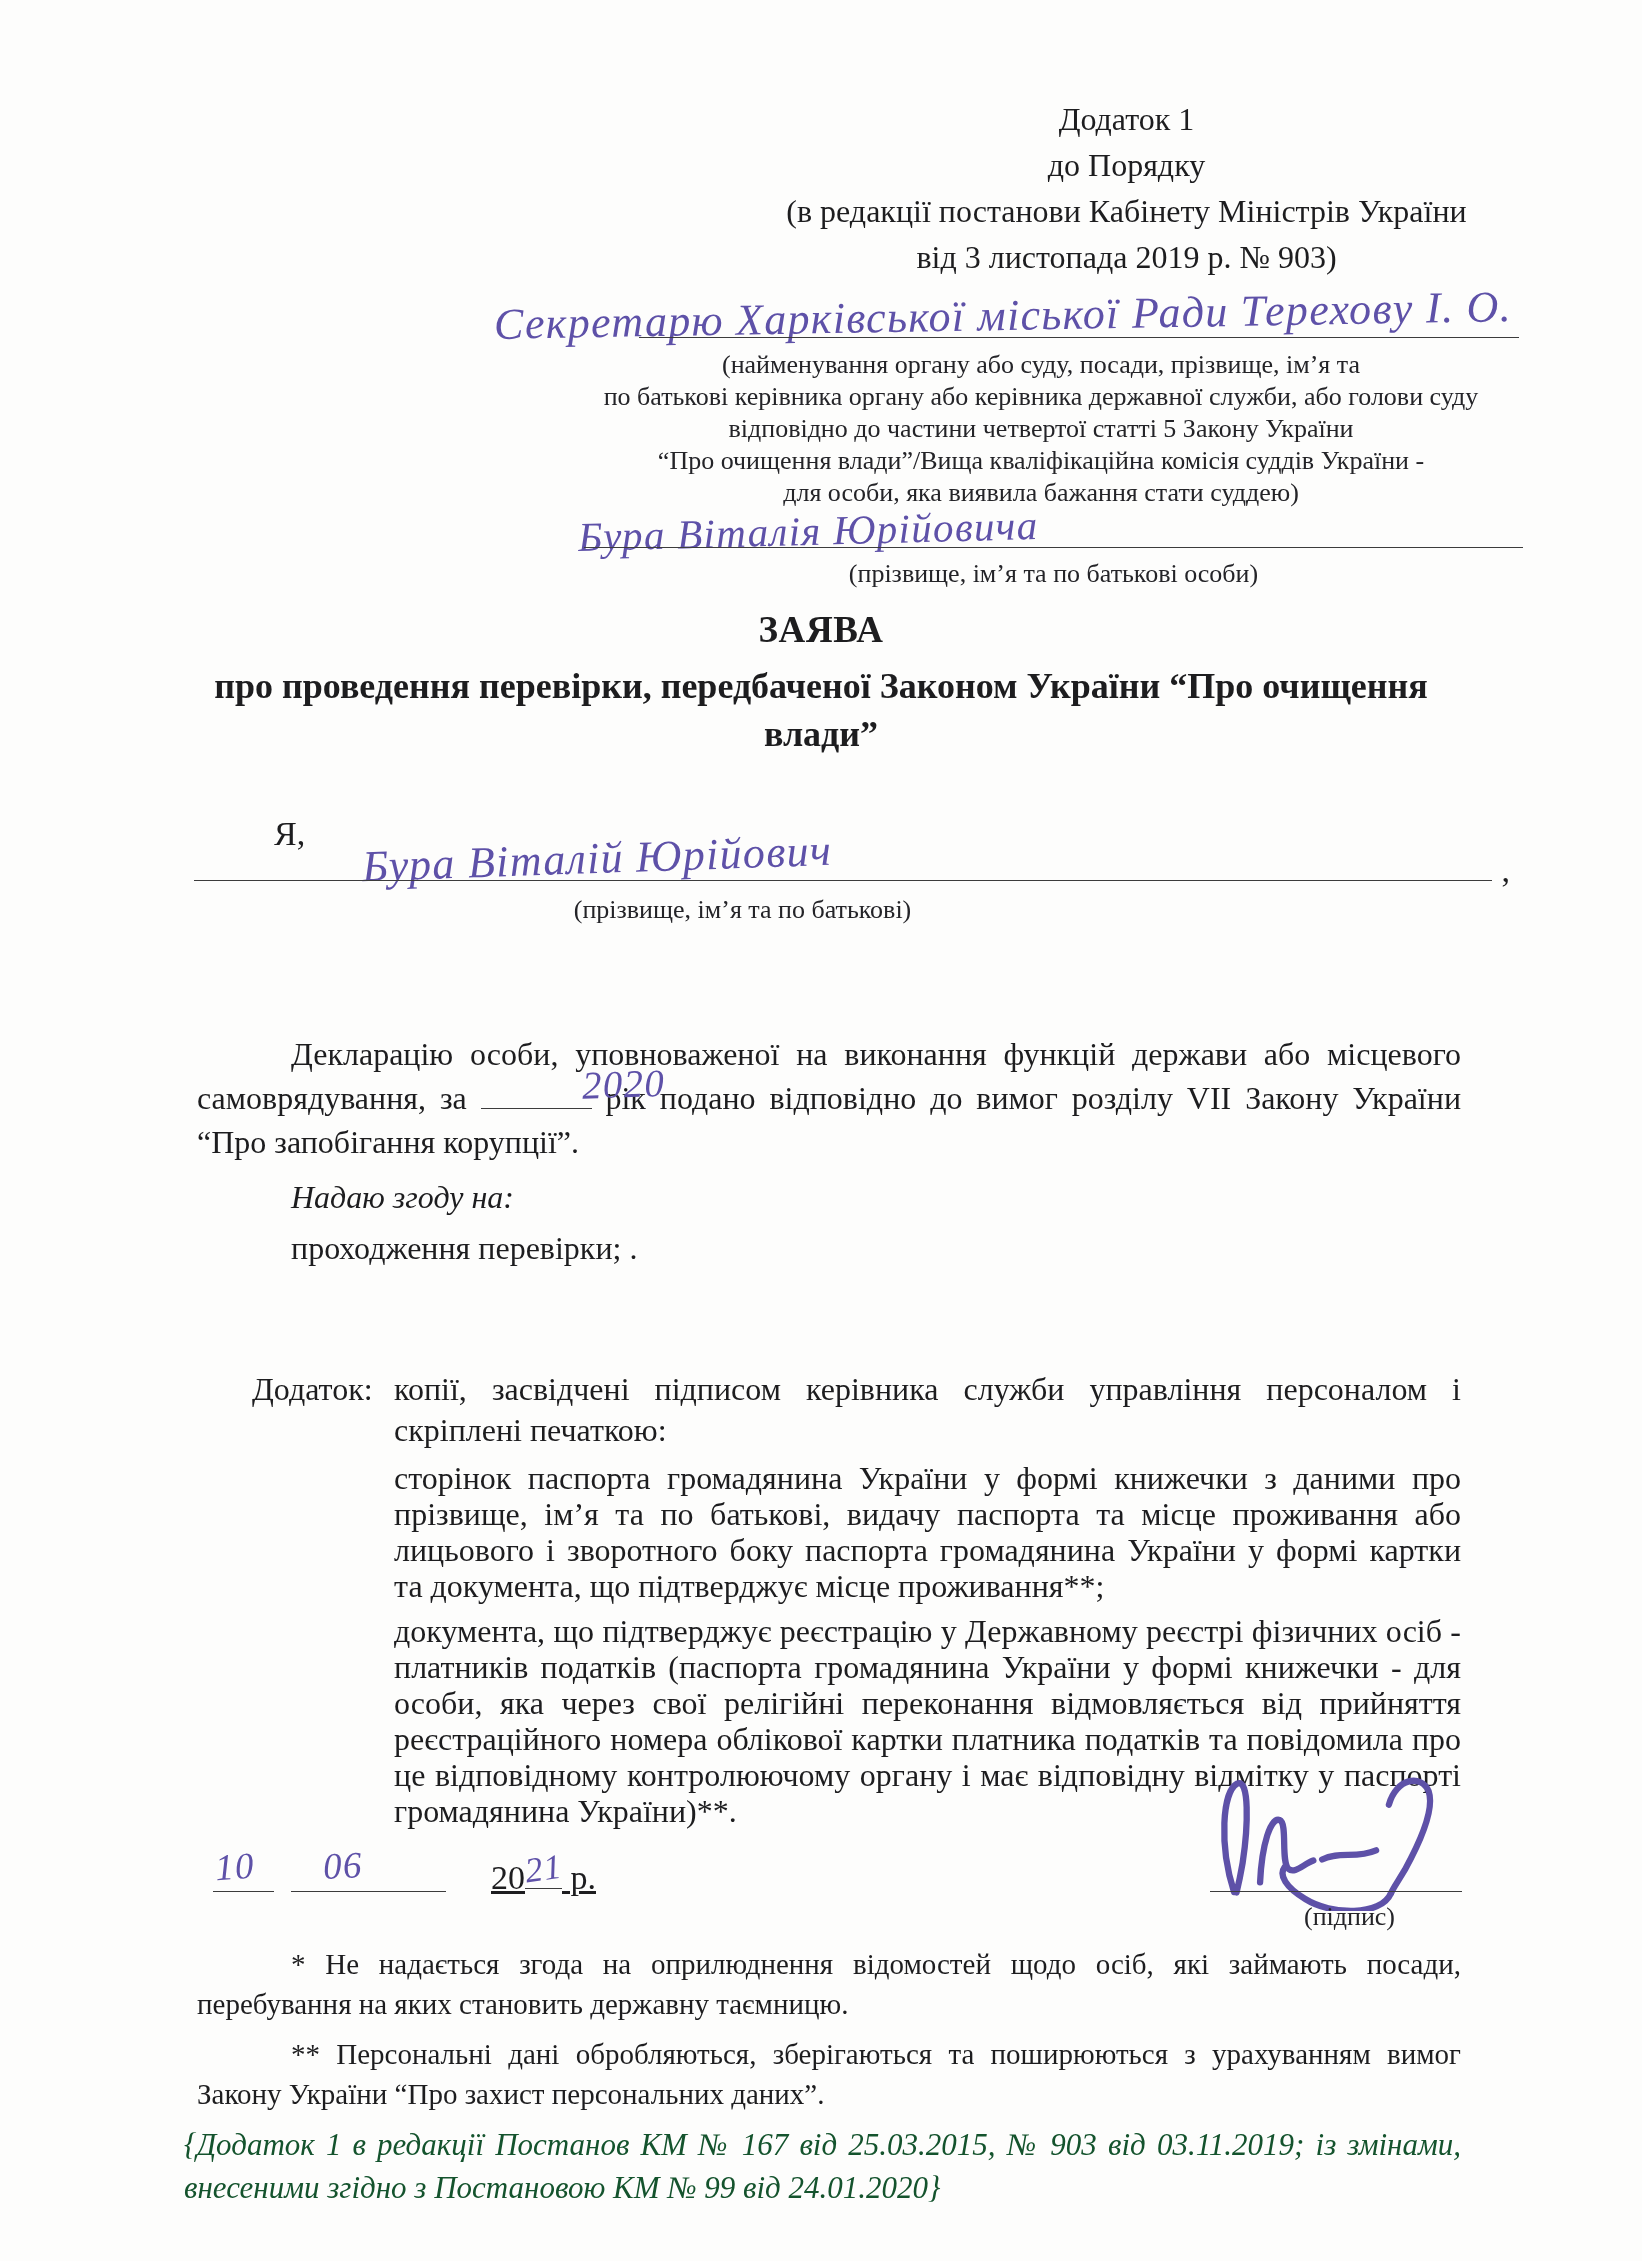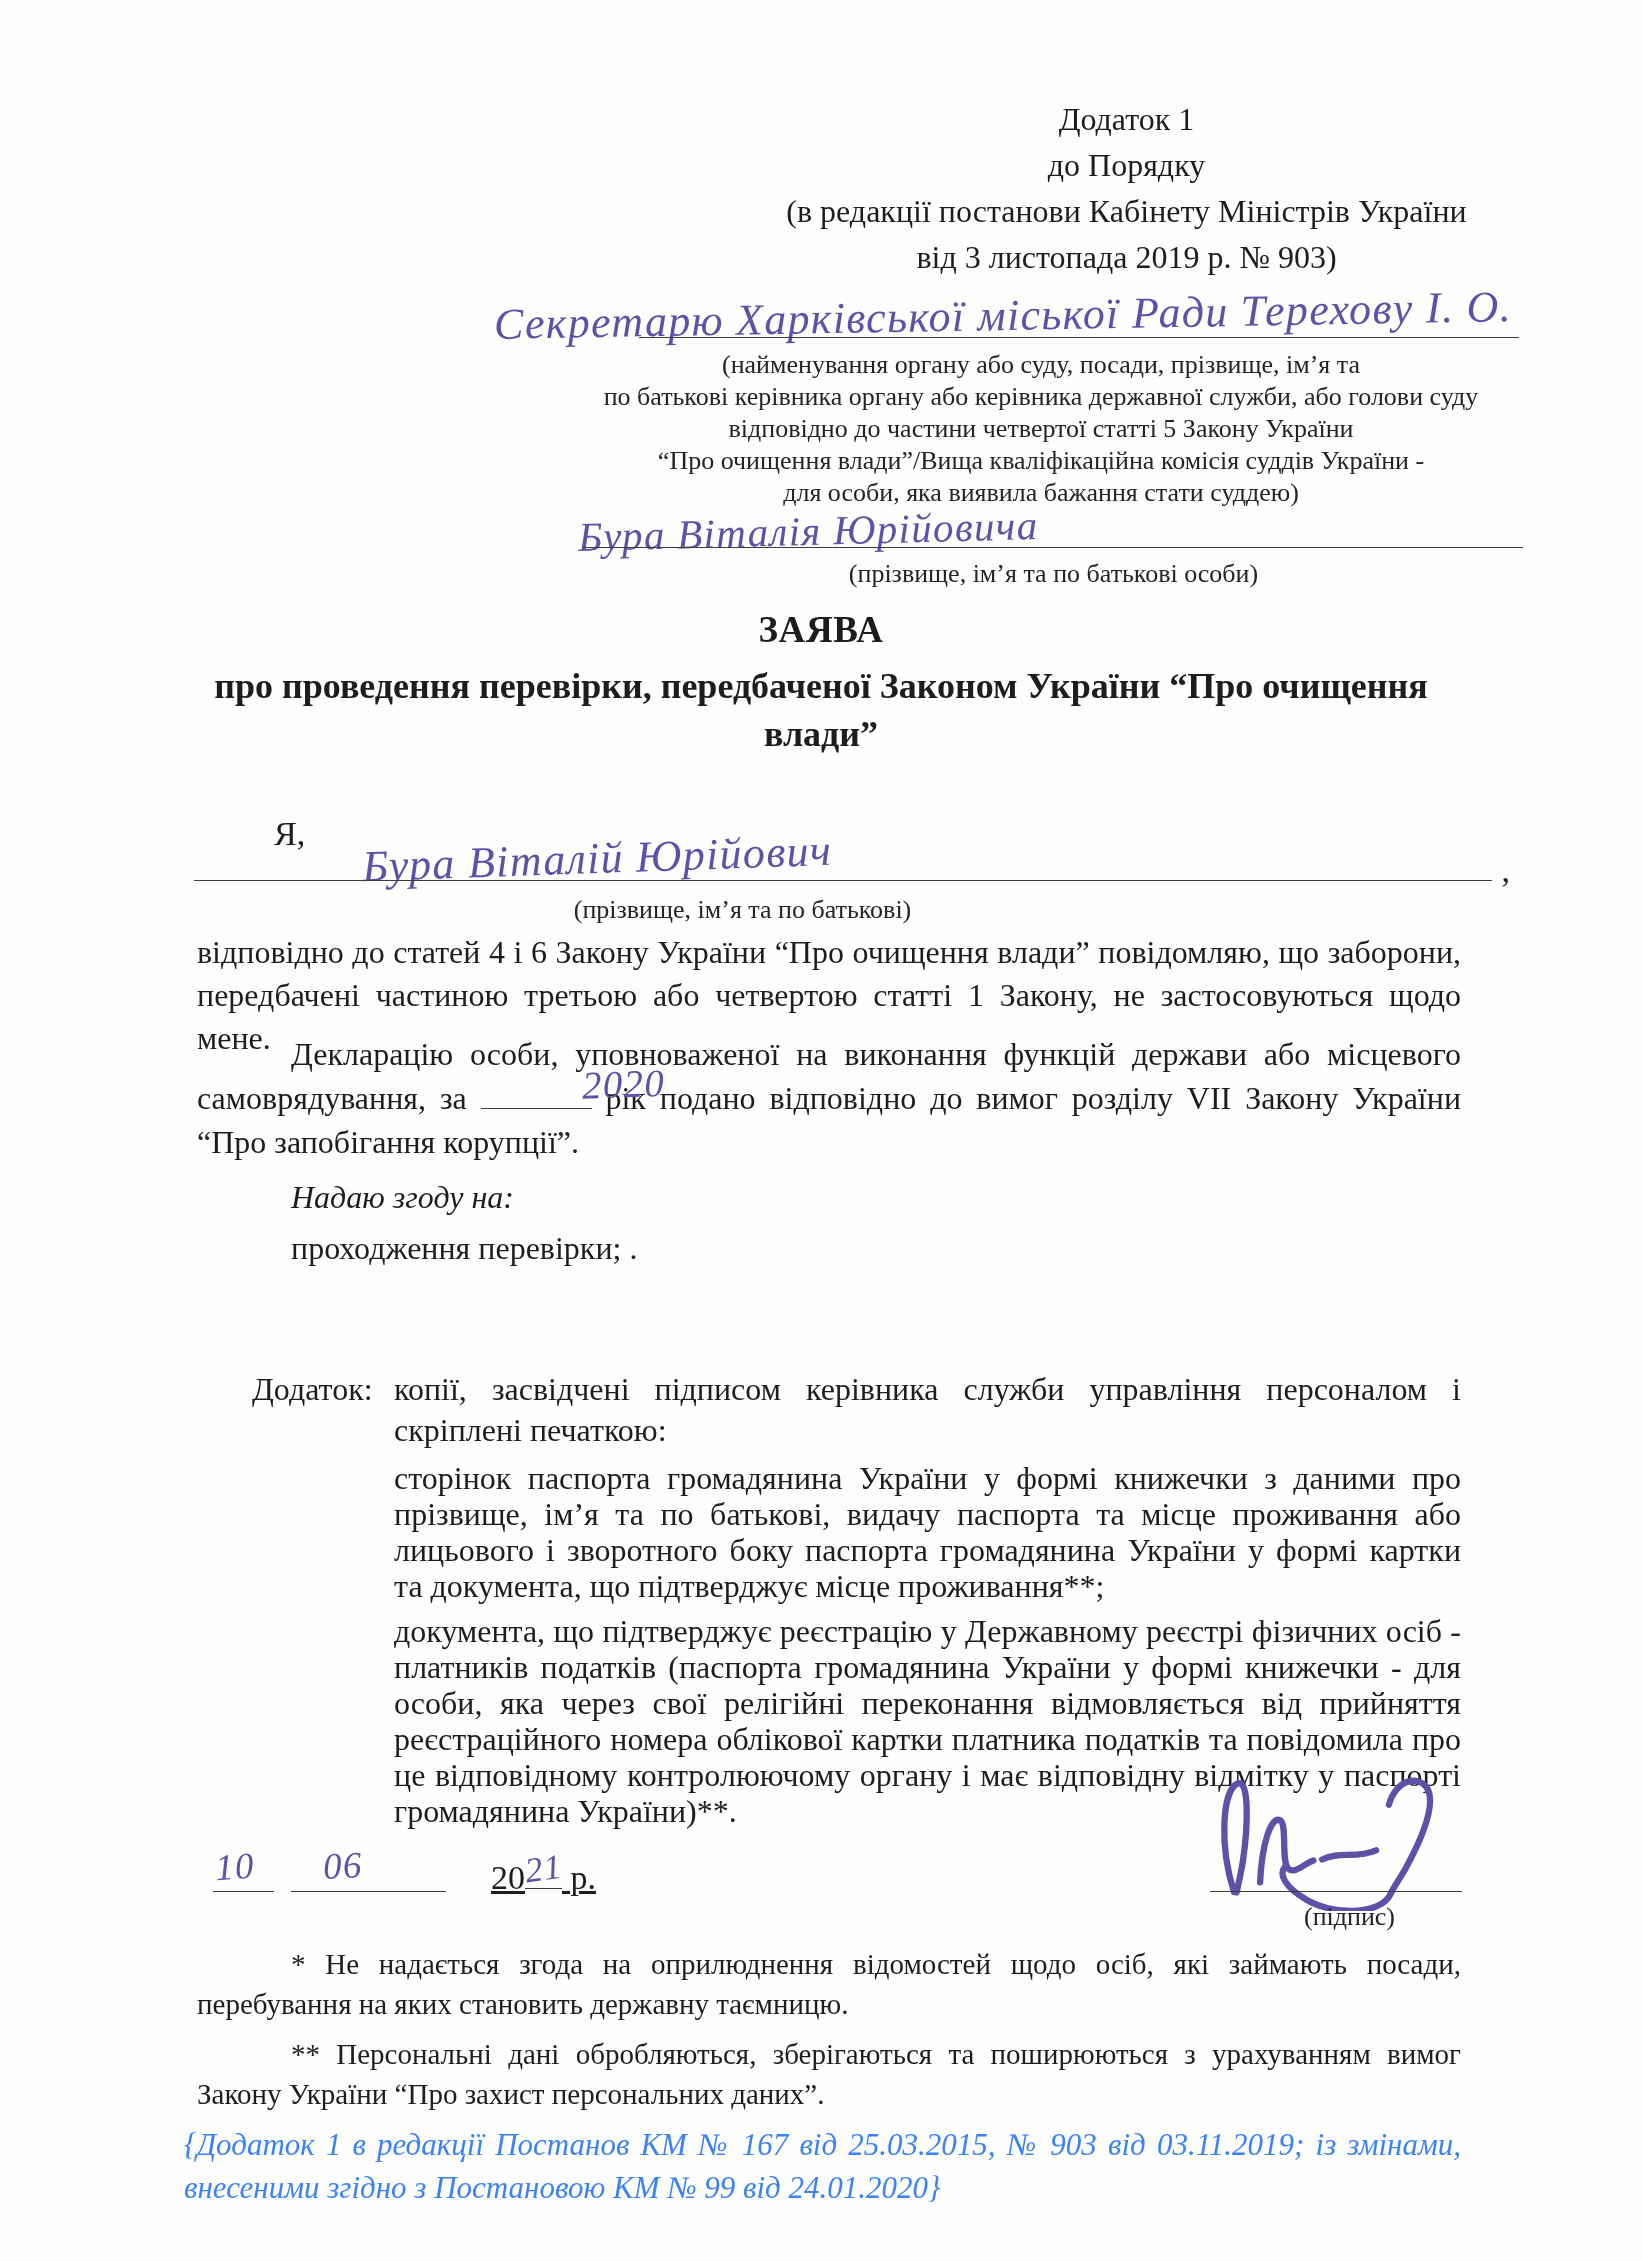--- a/index.html
+++ b/index.html
@@ -69,21 +69,21 @@
   .date-year{position:absolute;left:294px;bottom:-5.2px;font-size:34px;text-decoration:underline;}
   .date-year-underline{position:relative;display:inline-block;width:37px;height:5.2px;border-bottom:1.9px solid #3c3c3c;}
   .date-year-hw{position:absolute;left:0;bottom:-1.3px;font-size:35px;transform:rotate(-8deg);}
   .sig-line{position:absolute;right:0;bottom:0;width:252px;height:0;border-bottom:1.9px solid #3c3c3c;}
   .sig-svg{position:absolute;right:-3.2px;bottom:-19.4px;width:278px;height:149px;}
   .sig-caption{top:1901px;left:1246px;width:207px;}
   
   .fn{font-size:29px;line-height:40px;}
   .fn1{top:1944px;left:197px;right:181px;}
   .fn2{top:2034px;left:197px;right:181px;}
-  .revision{top:2123px;left:184px;right:181px;font-size:31px;line-height:43px;font-style:italic;color:#3b82f6;}
+  .revision{top:2123px;left:184px;right:181px;font-size:31px;line-height:43px;font-style:italic;color:#14532d;}
 </style>
 </head>
 <body>
 
 <div class="page">
 
   <div class="abs sec-header">
     <div>Додаток 1</div>
     <div>до Порядку</div>
     <div>(в редакції постанови Кабінету Міністрів України</div>
@@ -112,21 +112,20 @@
   <div class="abs doc-subtitle">про проведення перевірки, передбаченої Законом України “Про очищення влади”</div>
 
   <div class="abs ya-row">
     <span class="ya-pronoun">Я,</span>
     <span class="hw ya-hw">Бура Віталій Юрійович</span>
     <div class="ya-underline"></div>
     <span class="ya-comma">,</span>
   </div>
   <div class="abs caption3 small-caption center">(прізвище, ім’я та по батькові)</div>
 
-  <div class="abs p1 printed just">відповідно до статей 4 і 6 Закону України “Про очищення влади” повідомляю, що заборони, передбачені частиною третьою або четвертою статті 1 Закону, не застосовуються щодо мене.</div>
 
   <div class="abs p2 printed just indent">
     <span>Декларацію особи, уповноваженої на виконання функцій держави або місцевого самоврядування, за </span><span class="year-field"><span class="hw year-hw">2020</span></span><span> рік подано відповідно до вимог розділу VII Закону України “Про запобігання корупції”.</span>
   </div>
 
   <div class="abs consent printed indent">Надаю згоду на:</div>
   <div class="abs c-item1 printed indent">проходження перевірки; .</div>
 
   <div class="abs att-row">
     <div class="att-label">Додаток:</div>

